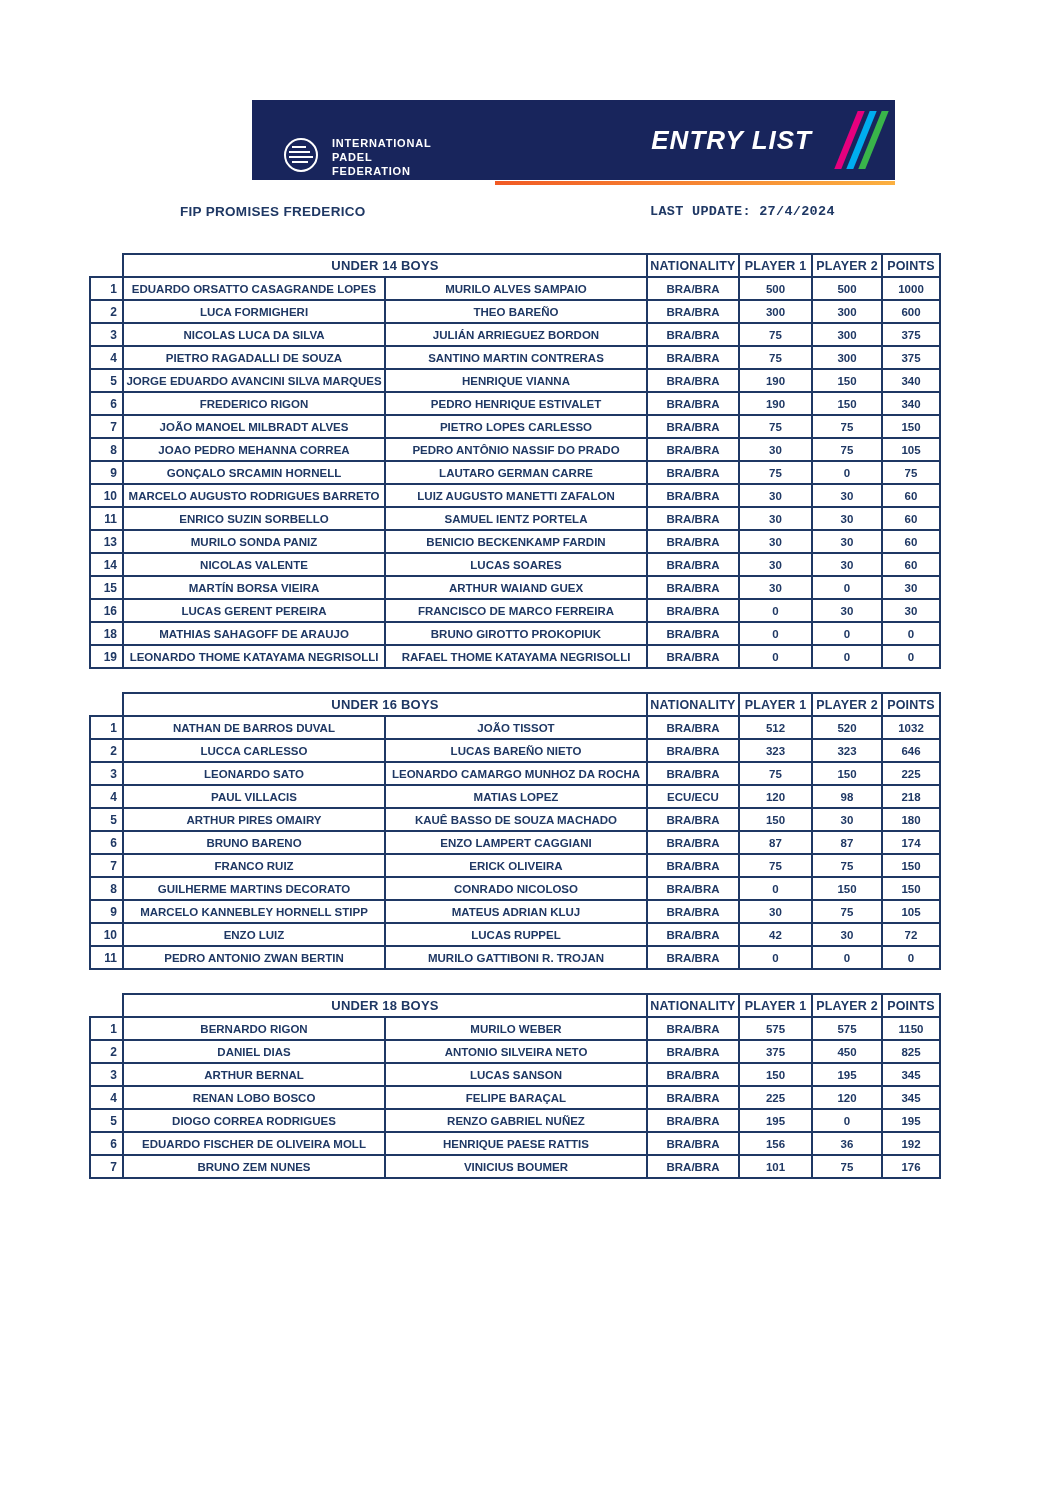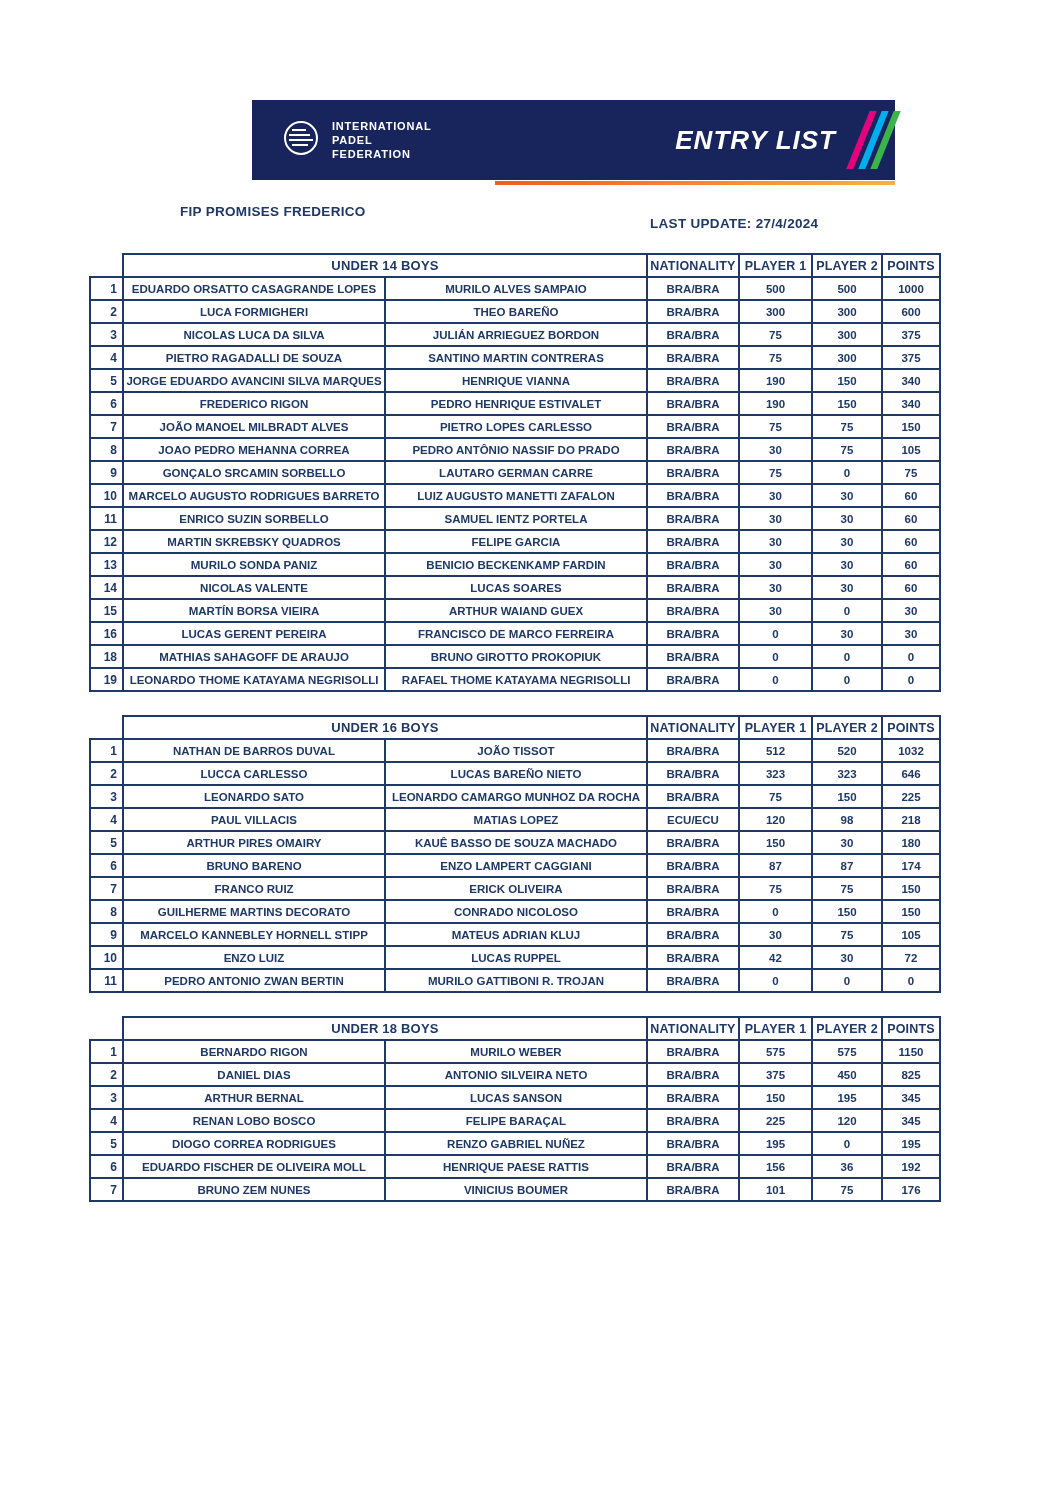--- a/index.html
+++ b/index.html
@@ -15,43 +15,43 @@
   html,body{margin:0;padding:0;}
   body{
     width:1058px;height:1497px;background:#ffffff;
     font-family:"Liberation Sans", sans-serif;
   }
   .page{position:relative;width:1058px;min-height:1497px;background:#fff;overflow:hidden;}
 
   
   .banner{
     position:absolute;left:252px;top:100px;width:643px;height:80px;
-    background:var(--banner-bg);display:flex;align-items:center;
+    background:var(--banner-bg);display:flex;align-items:flex-end;
   }
   .logo{display:flex;align-items:center;gap:10px;padding-left:28px;}
   .logo-text{color:#fff;font-weight:bold;font-size:11px;line-height:1.3;letter-spacing:.8px;}
-  .entry-box{margin-left:auto;display:flex;align-items:center;height:100%;}
+  .entry-box{margin-left:auto;display:flex;align-items:center;height:100%;padding-right:12px;gap:12px;}
   .entry-label{
     color:#fff;font-style:italic;font-weight:bold;font-size:26px;
     letter-spacing:1px;padding-right:22px;white-space:nowrap;
   }
   .stripes{display:flex;gap:5px;height:58px;transform:skewX(-22deg);margin-right:6px;}
   .stripe{width:7px;height:100%;}
   .stripe.s1{background:var(--stripe-pink);}
   .stripe.s2{background:var(--stripe-blue);}
   .stripe.s3{background:var(--stripe-green);}
   .banner-underline{
     position:absolute;right:0;bottom:-5px;width:400px;height:4px;
     background:linear-gradient(90deg,var(--underline-a),var(--underline-b));
   }
 
   
   .meta-row{position:absolute;top:204px;left:0;width:100%;height:20px;}
   .event-title{position:absolute;left:180px;top:0;color:var(--navy);font-weight:bold;font-size:13.5px;letter-spacing:.3px;white-space:nowrap;}
-  .last-update{position:absolute;left:650px;top:12px;color:var(--navy);font-weight:bold;font-size:13.5px;letter-spacing:.3px;white-space:nowrap;}
+  .last-update{position:absolute;left:650px;top:0;color:var(--navy);font-weight:bold;font-size:13.5px;letter-spacing:.3px;white-space:nowrap;font-family:Liberation Mono, monospace;}
 
   
   .tables{padding-top:253px;}
   table.entry-table{
     border-collapse:collapse;table-layout:fixed;
     margin:0 0 23px 89px;
   }
   .entry-table col.c-rank{width:33px;}
   .entry-table col.c-name{width:262px;}
   .entry-table col.c-nat{width:92px;}
@@ -198,49 +198,40 @@
             <td class="rank">8</td>
             <td>JOAO PEDRO MEHANNA CORREA</td>
             <td>PEDRO ANTÔNIO NASSIF DO PRADO</td>
             <td>BRA/BRA</td>
             <td>30</td>
             <td>75</td>
             <td>105</td>
           </tr>
           <tr>
             <td class="rank">9</td>
-            <td>GONÇALO SRCAMIN SORBELLO</td>
+            <td>GONÇALO SRCAMIN HORNELL</td>
             <td>LAUTARO GERMAN CARRE</td>
             <td>BRA/BRA</td>
             <td>75</td>
             <td>0</td>
             <td>75</td>
           </tr>
           <tr>
             <td class="rank">10</td>
             <td>MARCELO AUGUSTO RODRIGUES BARRETO</td>
             <td>LUIZ AUGUSTO MANETTI ZAFALON</td>
             <td>BRA/BRA</td>
             <td>30</td>
             <td>30</td>
             <td>60</td>
           </tr>
           <tr>
             <td class="rank">11</td>
             <td>ENRICO SUZIN SORBELLO</td>
             <td>SAMUEL IENTZ PORTELA</td>
-            <td>BRA/BRA</td>
-            <td>30</td>
-            <td>30</td>
-            <td>60</td>
-          </tr>
-          <tr>
-            <td class="rank">12</td>
-            <td>MARTIN SKREBSKY QUADROS</td>
-            <td>FELIPE GARCIA</td>
             <td>BRA/BRA</td>
             <td>30</td>
             <td>30</td>
             <td>60</td>
           </tr>
           <tr>
             <td class="rank">13</td>
             <td>MURILO SONDA PANIZ</td>
             <td>BENICIO BECKENKAMP FARDIN</td>
             <td>BRA/BRA</td>

